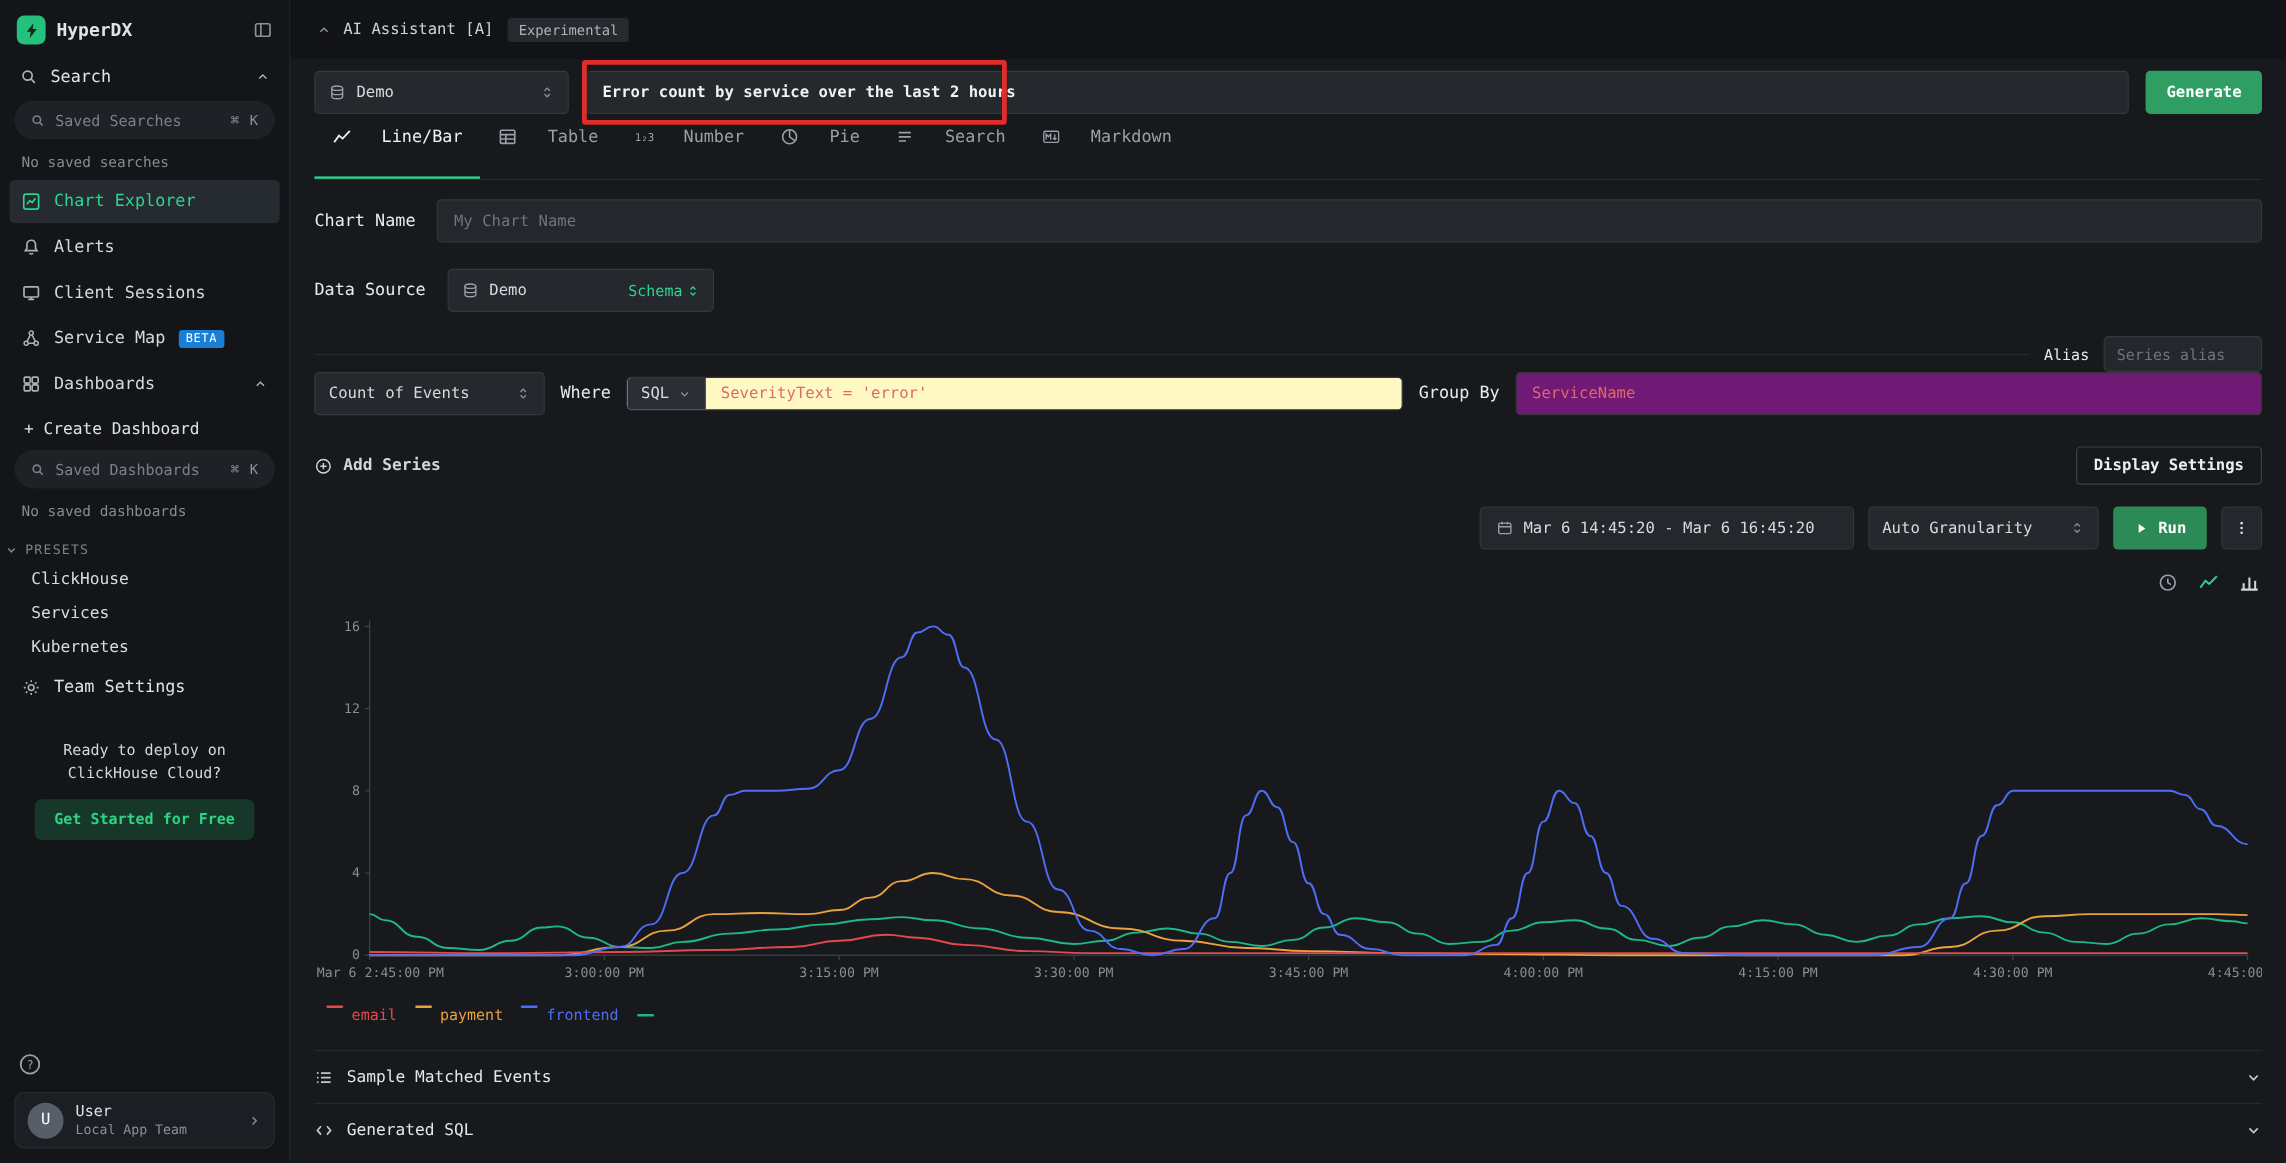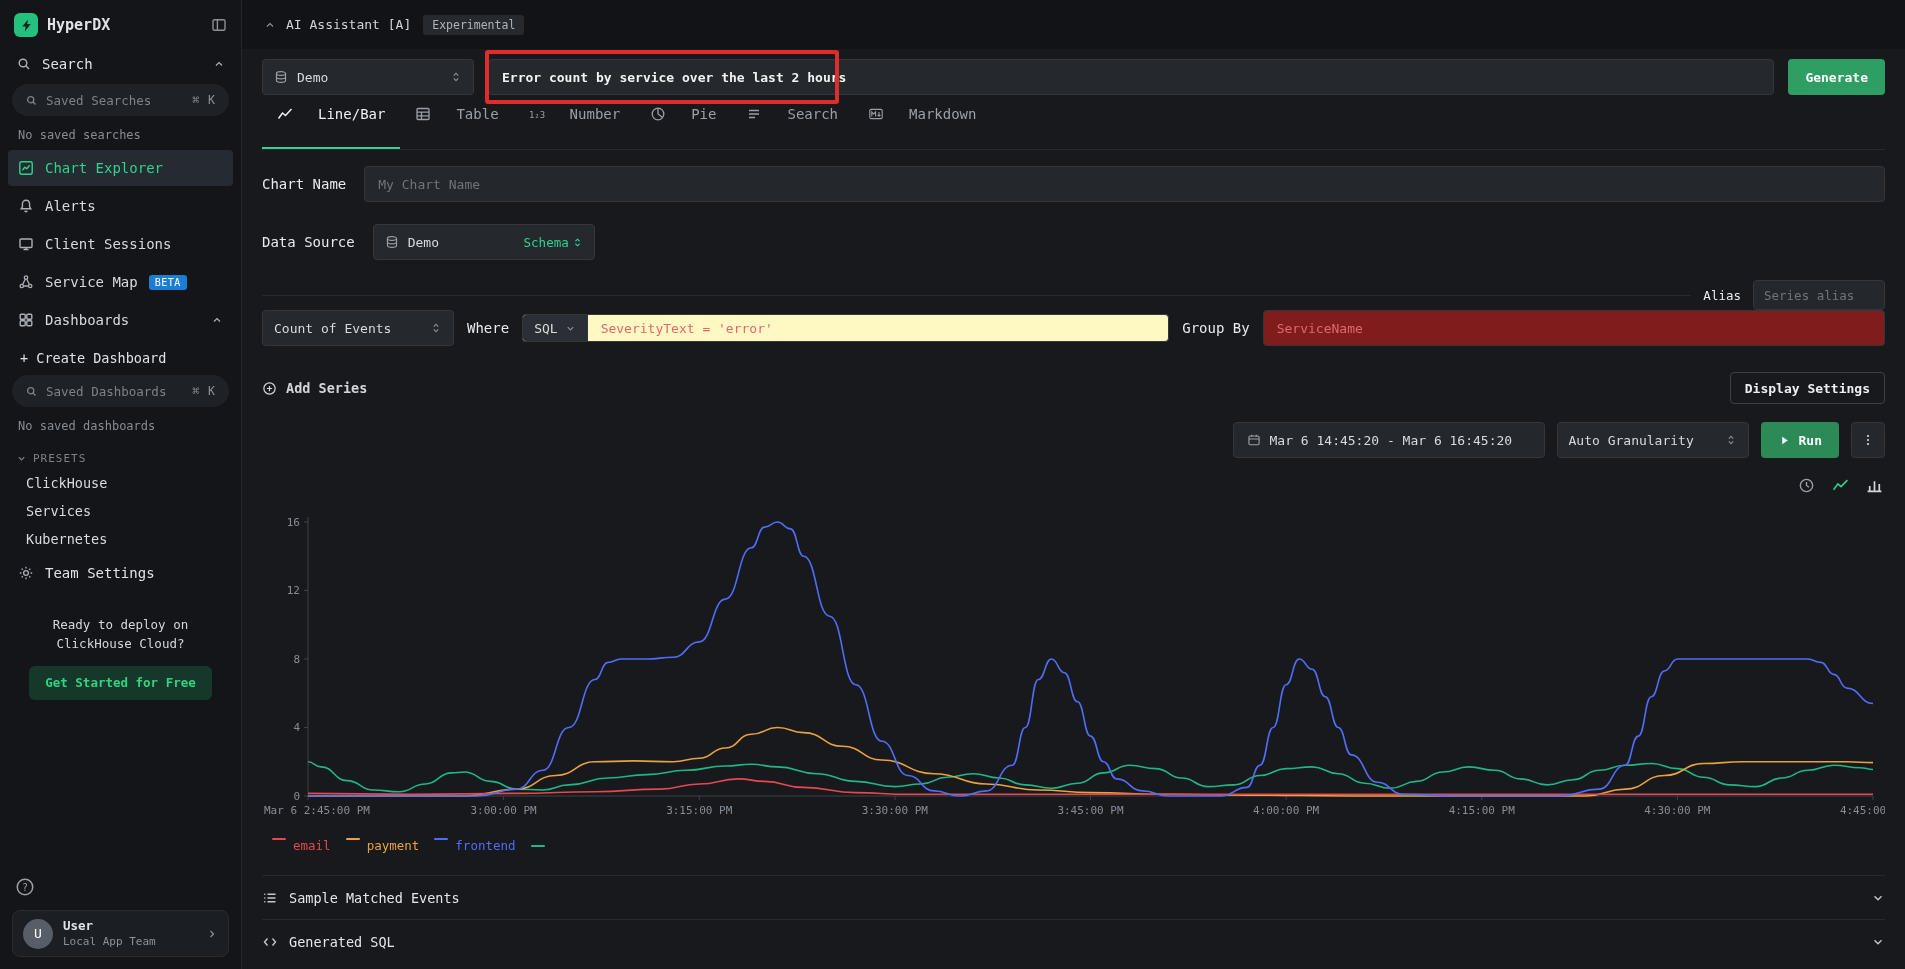--- a/index.html
+++ b/index.html
@@ -24,36 +24,36 @@
     gap:8px;padding:0 13px;color:#7c828a;font-size:12.5px;cursor:text}
   .sb-pill .grow{flex:1}
   .kbd{color:#8d939b;font-size:11.5px;letter-spacing:1px}
   .sb-note{padding:9px 18px 7px;color:#868c94;font-size:12px}
   .nav-item{display:flex;align-items:center;gap:11px;height:36px;padding:0 10px;margin:1px 8px;
     border-radius:4px;font-size:14px;color:#d6d9dd;cursor:pointer}
   .nav-item.active{background:#262b31;color:#2bd48f}
   .nav-item.active .icon{color:#2bd48f}
   .beta{background:#1a7fd4;color:#fff;font-size:10px;padding:2px 6px;border-radius:3px;letter-spacing:.5px}
   .create-dash{padding:11px 20px 6px;font-size:13.5px;color:#dfe2e6;cursor:pointer}
-  .presets-head{display:flex;align-items:center;gap:6px;padding:12px 16px 4px;color:#7c828a;
+  .presets-head{display:flex;align-items:center;gap:6px;padding:12px 4px 4px;color:#7c828a;
     font-size:11px;letter-spacing:1px;cursor:pointer}
   .preset-item{padding:6px 16px 6px 26px;font-size:13.5px;color:#d8dbdf;cursor:pointer}
   .team-row{display:flex;align-items:center;gap:11px;padding:12px 18px;font-size:14px;cursor:pointer}
   .cloud{padding:22px 24px 0;text-align:center;font-size:12.5px;color:#d3d7db;line-height:1.55}
   .cta{margin:12px auto 0;display:block;background:#15382a;color:#2fd483;border:none;border-radius:6px;
     height:34px;padding:0 16px;font-size:12.5px;font-weight:bold;font-family:inherit;cursor:pointer}
   .sb-bottom{margin-top:auto;padding:10px 12px 12px;display:flex;flex-direction:column;gap:10px}
   .help-circle{width:26px;height:26px;border-radius:50%;color:#9aa0a8;display:flex;align-items:center;
     justify-content:center;cursor:pointer}
   .user-card{background:#1b1e23;border:1px solid #282c31;border-radius:8px;display:flex;align-items:center;
     gap:10px;padding:7px 10px;cursor:pointer}
   .avatar{width:30px;height:30px;border-radius:50%;background:#575e67;color:#fff;display:flex;
     align-items:center;justify-content:center;font-size:13px}
   .user-meta{flex:1;line-height:1.3}
-  .user-name{font-size:12.5px;font-weight:bold}
+  .user-name{font-size:12.5px;font-weight:normal}
   .user-team{font-size:11px;color:#8b9198}
 
   
   .main{flex:1;display:flex;flex-direction:column;overflow:hidden}
   .ai-strip{height:49px;background:#121316;display:flex;align-items:center;gap:12px;padding:0 22px;flex:none}
   .ai-title{font-size:13px;color:#d0d4d8;cursor:pointer;display:flex;align-items:center;gap:10px}
   .badge{background:#26292e;color:#aeb4bb;border-radius:3px;font-size:11.5px;padding:3px 9px}
   .content{padding:0 20px;flex:1;display:flex;flex-direction:column;overflow:hidden}
 
   .select{background:#25282d;border:1px solid #34383e;border-radius:4px;height:36px;display:flex;
@@ -90,21 +90,21 @@
     color:#e8eaec;font-family:inherit;font-size:12.5px;padding:0 10px}
   .alias-input::placeholder{color:#6f757d}
 
   .series-row{display:flex;align-items:center;gap:13px;flex:none}
   .agg-select{width:192px}
   .sql-group{flex:1.04;display:flex;align-items:center;background:#fef9c3;border:1px solid #33373d;
     border-radius:4px;height:28px;overflow:hidden}
   .sql-select{display:flex;align-items:center;gap:7px;background:#2b2f35;height:100%;padding:0 11px;
     font-size:13px;color:#d7dade;border-right:1px solid #33373d;cursor:pointer}
   .code-red{padding:0 13px;font-size:13px;color:#e0686c}
-  .gb-input{flex:1;display:flex;align-items:center;background:#7f1d1d;border:1px solid #33373d;
+  .gb-input{flex:1;display:flex;align-items:center;background:#701a75;border:1px solid #33373d;
     border-radius:4px;height:36px;cursor:text}
 
   .actions-row{display:flex;align-items:center;justify-content:space-between;margin-top:26px;flex:none}
   .add-series{display:flex;align-items:center;gap:9px;color:#d2d6da;font-size:13.5px;cursor:pointer;font-weight:bold}
   .btn-outline{background:transparent;border:1px solid #3c4047;color:#eceef0;border-radius:4px;height:32px;
     padding:0 14px;font-family:inherit;font-size:13px;font-weight:bold;cursor:pointer}
 
   .run-row{display:flex;align-items:center;justify-content:flex-end;gap:12px;margin-top:18px;flex:none}
   .date-box{display:flex;align-items:center;gap:9px;background:#24272c;border:1px solid #33373d;border-radius:4px;
     height:36px;padding:0 13px;font-size:13px;color:#d7dade;width:312px;cursor:pointer}

